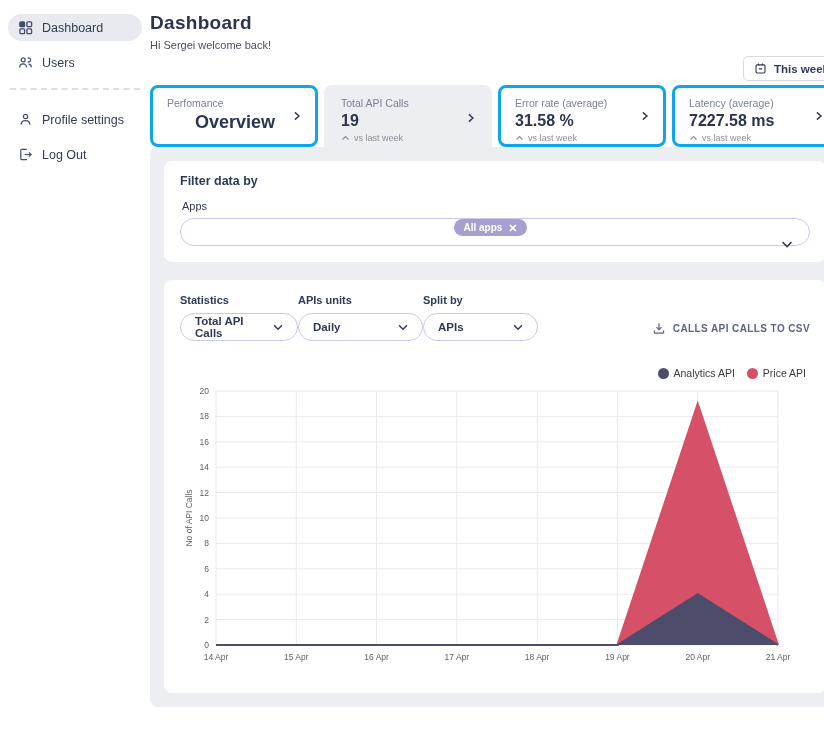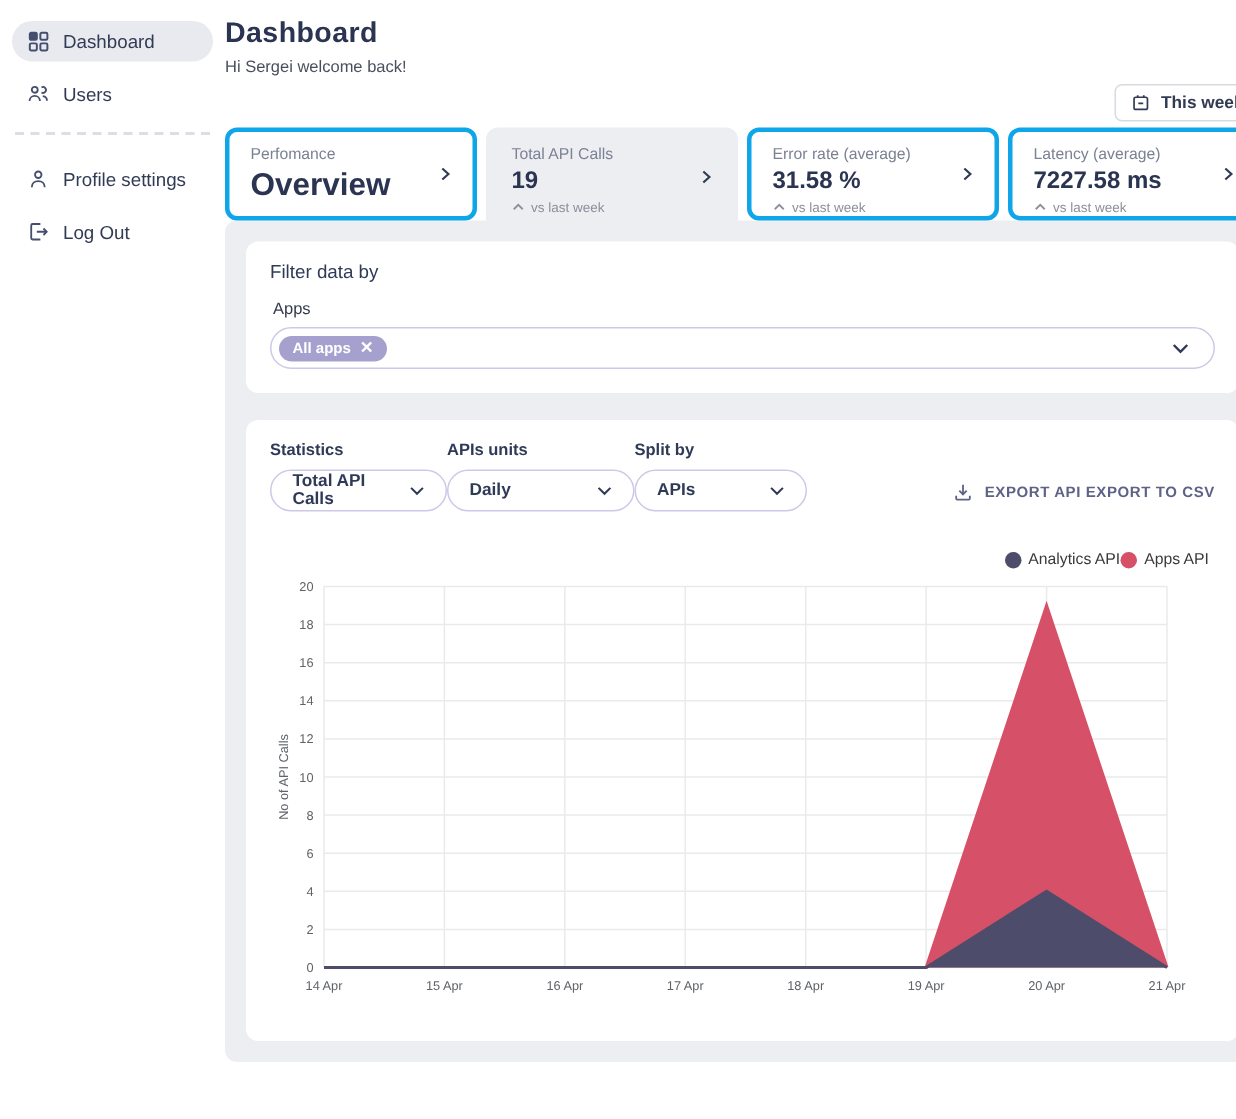--- a/index.html
+++ b/index.html
@@ -33,43 +33,43 @@
   .tab-label { font-size:10.5px; color:#7b8294; }
   .tab-value { font-size:16px; font-weight:bold; color:#2b3450; margin-top:3px; }
   .tab-note { display:flex; align-items:center; gap:4px; font-size:9px; color:#8b909c; margin-top:3px; }
   .tab-chevron { position:absolute; right:12px; top:50%; transform:translateY(-50%); color:#323b54; display:flex; }
 
   
   .panel { background:#edeef2; border-radius:8px; padding:14px; }
 
   .card { background:#fff; border-radius:8px; }
   .filter-card { padding:13px 16px 16px 16px; margin-bottom:18px; }
-  .filter-title { font-size:12.5px; font-weight:normal; color:#2f3a57; }
+  .filter-title { font-size:12.5px; font-weight:bold; color:#2f3a57; }
   .field-label { font-size:11px; color:#333a4d; margin:12px 0 6px 2px; }
   .multiselect { height:28px; border:1px solid #cdc9e8; border-radius:999px; background:#fff;
-    display:flex; align-items:center; padding:0 14px 0 5px; cursor:pointer; }
+    display:flex; align-items:center; padding:0 14px 0 5px; cursor:pointer;flex-direction:column; }
   .chip { background:#a6a0cf; color:#fff; font-size:10px; font-weight:bold;
     border-radius:999px; padding:3px 9px; display:flex; align-items:center; gap:6px; }
   .chip .x { font-size:11px; line-height:10px; cursor:pointer; }
   .ms-caret { margin-left:auto; color:#2f3a57; display:flex; }
 
   
   .stats-card { padding:14px 16px 16px 16px; }
   .controls { display:flex; }
   .ctl-label { font-size:11px; font-weight:bold; color:#2f3a57; margin-bottom:7px; }
   .select { height:28px; border:1px solid #cdc9e8; border-radius:999px; background:#fff;
     display:flex; align-items:center; padding:0 12px 0 14px; font-size:11.5px;
     font-weight:bold; color:#2f3a57; cursor:pointer; }
   .select .caret { margin-left:auto; padding-left:16px; display:flex; color:#2f3a57; }
   .sel-stat { width:118px; } .sel-time { width:125px;text-align:center; } .sel-split { width:115px; }
   .export { margin-left:auto; align-self:flex-end; margin-bottom:6px; display:flex;
     align-items:center; gap:7px; color:#5e6286; font-size:10px; font-weight:bold;
     letter-spacing:.4px; cursor:pointer; }
 
-  .legend { display:flex; justify-content:flex-end; 
+  .legend { display:flex; justify-content:flex-end; gap:12px;
     margin-top:26px; margin-right:4px; font-size:10.5px; color:#3a3a3a; }
   .legend-item { display:flex; align-items:center; gap:5px; cursor:pointer; }
   .legend-dot { width:11px; height:11px; border-radius:50%; display:inline-block; }
 
   .chart-wrap { margin-top:4px; padding-left:2px; }
   .tick { font-size:8.5px; fill:#5f6368; }
 </style>
 </head>
 <body>
 
@@ -129,21 +129,21 @@
         <rect x="2.5" y="3.5" width="11" height="10" rx="1.5"></rect>
         <path d="M5.5 1.8v2.4M10.5 1.8v2.4M6 8.5h4"></path>
       </svg>
     </span>
     <span>This week</span>
   </button>
 
   <div class="tabs">
     <div class="tab">
       <div class="tab-label">Perfomance</div>
-      <div class="tab-value" style="font-size:21px;">Overview</div>
+      <div class="tab-value" style="font-size:18px;text-align:center;">Overview</div>
       <span class="tab-chevron">
         <svg width="13" height="13" viewBox="0 0 16 16" fill="none" stroke="currentColor" stroke-width="1.8">
             <path d="M6 3.5L11 8l-5 4.5"></path>
           </svg>
       </span>
     </div>
     <div class="tab selected">
       <div class="tab-label">Total API Calls</div>
       <div class="tab-value">19</div>
       <div class="tab-note">
@@ -250,32 +250,32 @@
           </div>
         </div>
         <div class="export">
           <span style="display:flex;">
             <svg width="14" height="14" viewBox="0 0 16 16" fill="none" stroke="currentColor" stroke-width="1.4">
               <path d="M8 2.5v7"></path>
                 <path d="M5.2 7l2.8 2.8L10.8 7"></path>
                 <path d="M2.8 10.8v2.2a.8.8 0 0 0 .8.8h8.8a.8.8 0 0 0 .8-.8v-2.2"></path>
             </svg>
           </span>
-          <span>EXPORT API EXPORT TO CSV</span>
+          <span>CALLS API CALLS TO CSV</span>
         </div>
       </div>
 
       <div class="legend" id="legend">
           <span class="legend-item">
             <span class="legend-dot" style="background: rgb(77, 77, 107);"></span>
             <span>Analytics API</span>
           </span>
           <span class="legend-item">
             <span class="legend-dot" style="background: rgb(214, 80, 103);"></span>
-            <span>Apps API</span>
+            <span>Price API</span>
           </span>
         </div>
 
       <div class="chart-wrap">
         <svg id="chart-svg" width="628" height="290" viewBox="0 0 628 290">
             <line x1="34" y1="262" x2="596" y2="262" stroke="#e9eaec" stroke-width="1"></line>
             <text class="tick" x="27" y="265" text-anchor="end">0</text>
             <line x1="34" y1="236.6" x2="596" y2="236.6" stroke="#e9eaec" stroke-width="1"></line>
             <text class="tick" x="27" y="239.6" text-anchor="end">2</text>
             <line x1="34" y1="211.2" x2="596" y2="211.2" stroke="#e9eaec" stroke-width="1"></line>

